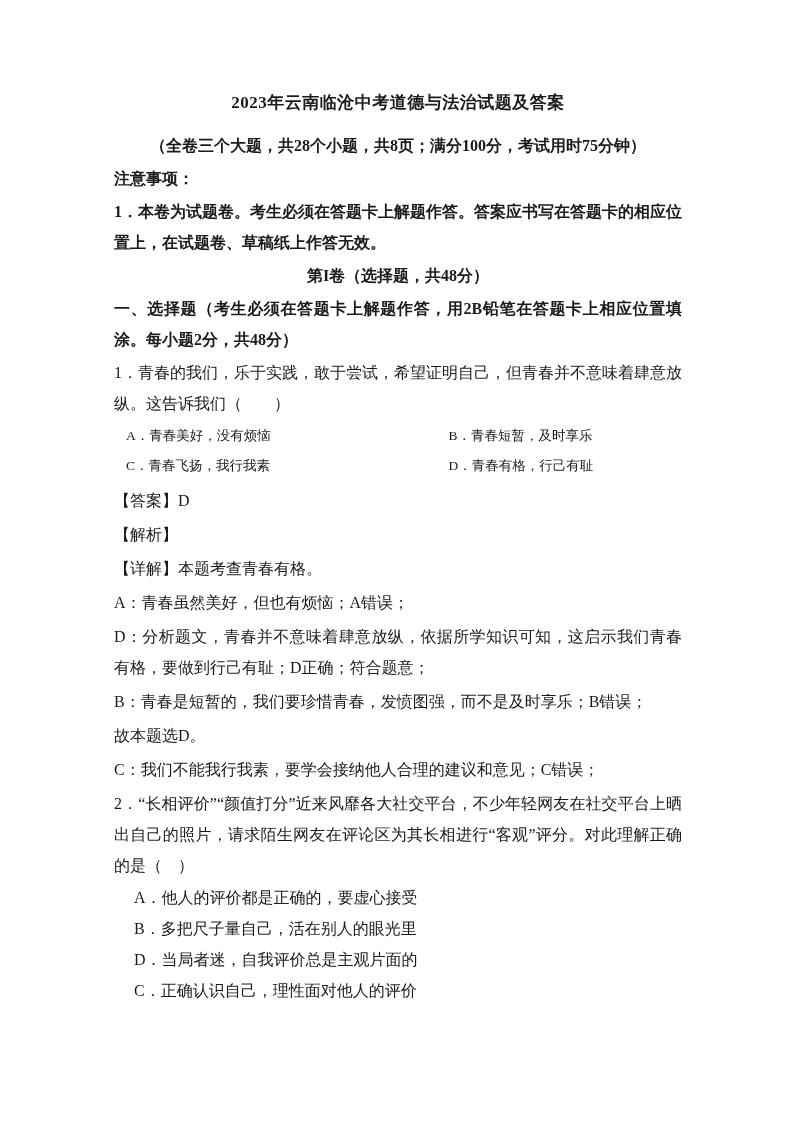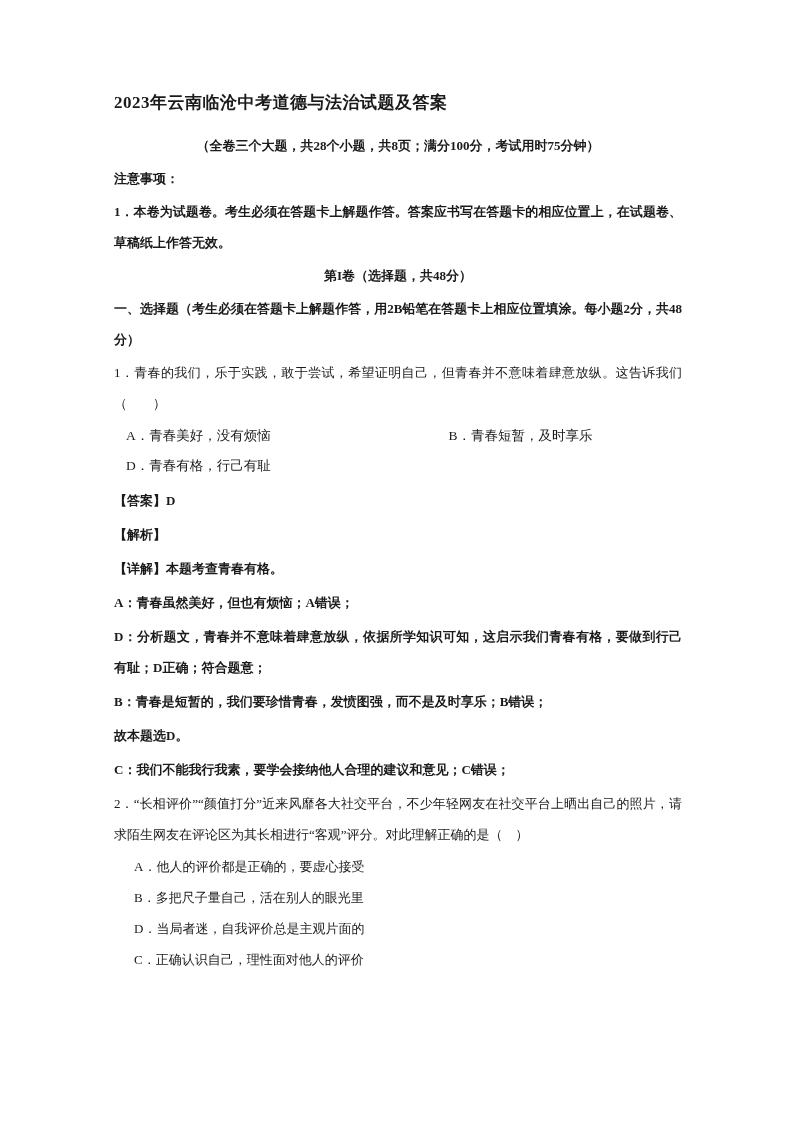--- a/index.html
+++ b/index.html
@@ -15,40 +15,41 @@
     box-sizing: border-box;
     background: #ffffff;
     color: #1a1a1a;
     font-family: "Liberation Serif", "DejaVu Serif", serif;
     padding: 90px 112px 40px 114px;
     overflow: hidden;
   }
   .doc-title {
     font-size: 17px;
     font-weight: bold;
+    text-align: center;
     margin: 0 0 14px 0;
     line-height: 26px;
     letter-spacing: 0.5px;
   }
   p.line {
     margin: 0 0 2px 0;
-    font-size: 13px;
+    font-size: 16px;
     line-height: 31px;
     text-align: justify;
   }
   p.bold { font-weight: bold; }
   p.center { text-align: center; }
   .opt-grid {
     display: grid;
     grid-template-columns: 58% 42%;
     font-size: 13.5px;
     line-height: 30px;
     margin: 0 0 4px 12px;
   }
-  .answer-block p.line { margin-bottom: 3px; font-weight: bold; }
+  .answer-block p.line { margin-bottom: 3px; }
   .q2-options p.line { line-height: 29px; margin-left: 20px; }
 </style>
 </head>
 <body>
 
 <div class="page">
 
   <h1 class="doc-title">2023年云南临沧中考道德与法治试题及答案</h1>
 
   <p class="line bold center">（全卷三个大题，共28个小题，共8页；满分100分，考试用时75分钟）</p>
@@ -60,20 +61,21 @@
 
   <p class="line bold center">第I卷（选择题，共48分）</p>
 
   <p class="line bold">一、选择题（考生必须在答题卡上解题作答，用2B铅笔在答题卡上相应位置填涂。每小题2分，共48分）</p>
 
   <p class="line">1．青春的我们，乐于实践，敢于尝试，希望证明自己，但青春并不意味着肆意放纵。这告诉我们（　　）</p>
 
   <div class="opt-grid">
     <span>A．青春美好，没有烦恼</span>
     <span>B．青春短暂，及时享乐</span>
+    <span>C．青春飞扬，我行我素</span>
     <span>D．青春有格，行己有耻</span>
   </div>
 
   <div class="answer-block">
     <p class="line">【答案】D</p>
     <p class="line">【解析】</p>
     <p class="line">【详解】本题考查青春有格。</p>
     <p class="line">A：青春虽然美好，但也有烦恼；A错误；</p>
     <p class="line">D：分析题文，青春并不意味着肆意放纵，依据所学知识可知，这启示我们青春有格，要做到行己有耻；D正确；符合题意；</p>
     <p class="line">B：青春是短暂的，我们要珍惜青春，发愤图强，而不是及时享乐；B错误；</p>

